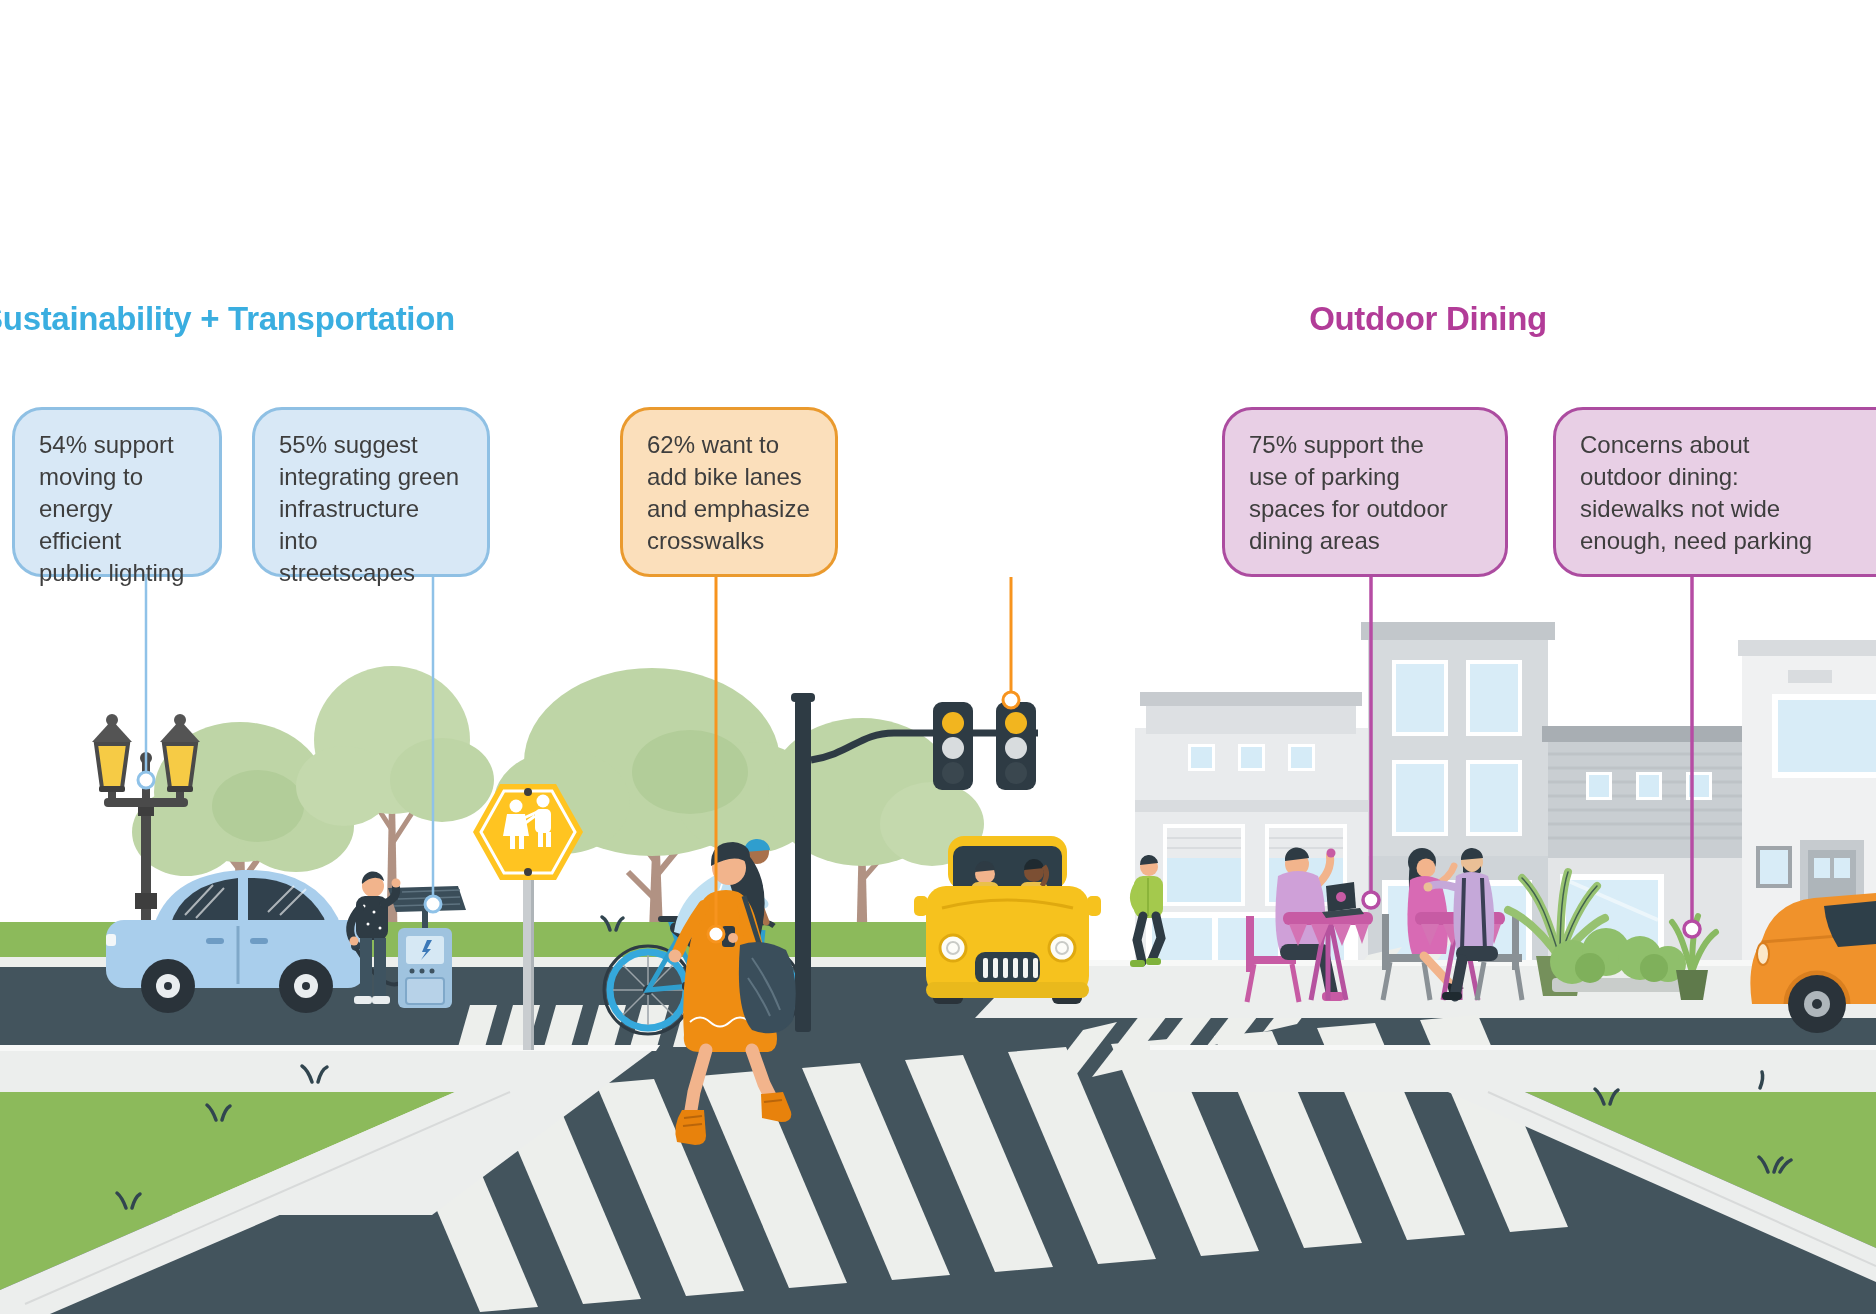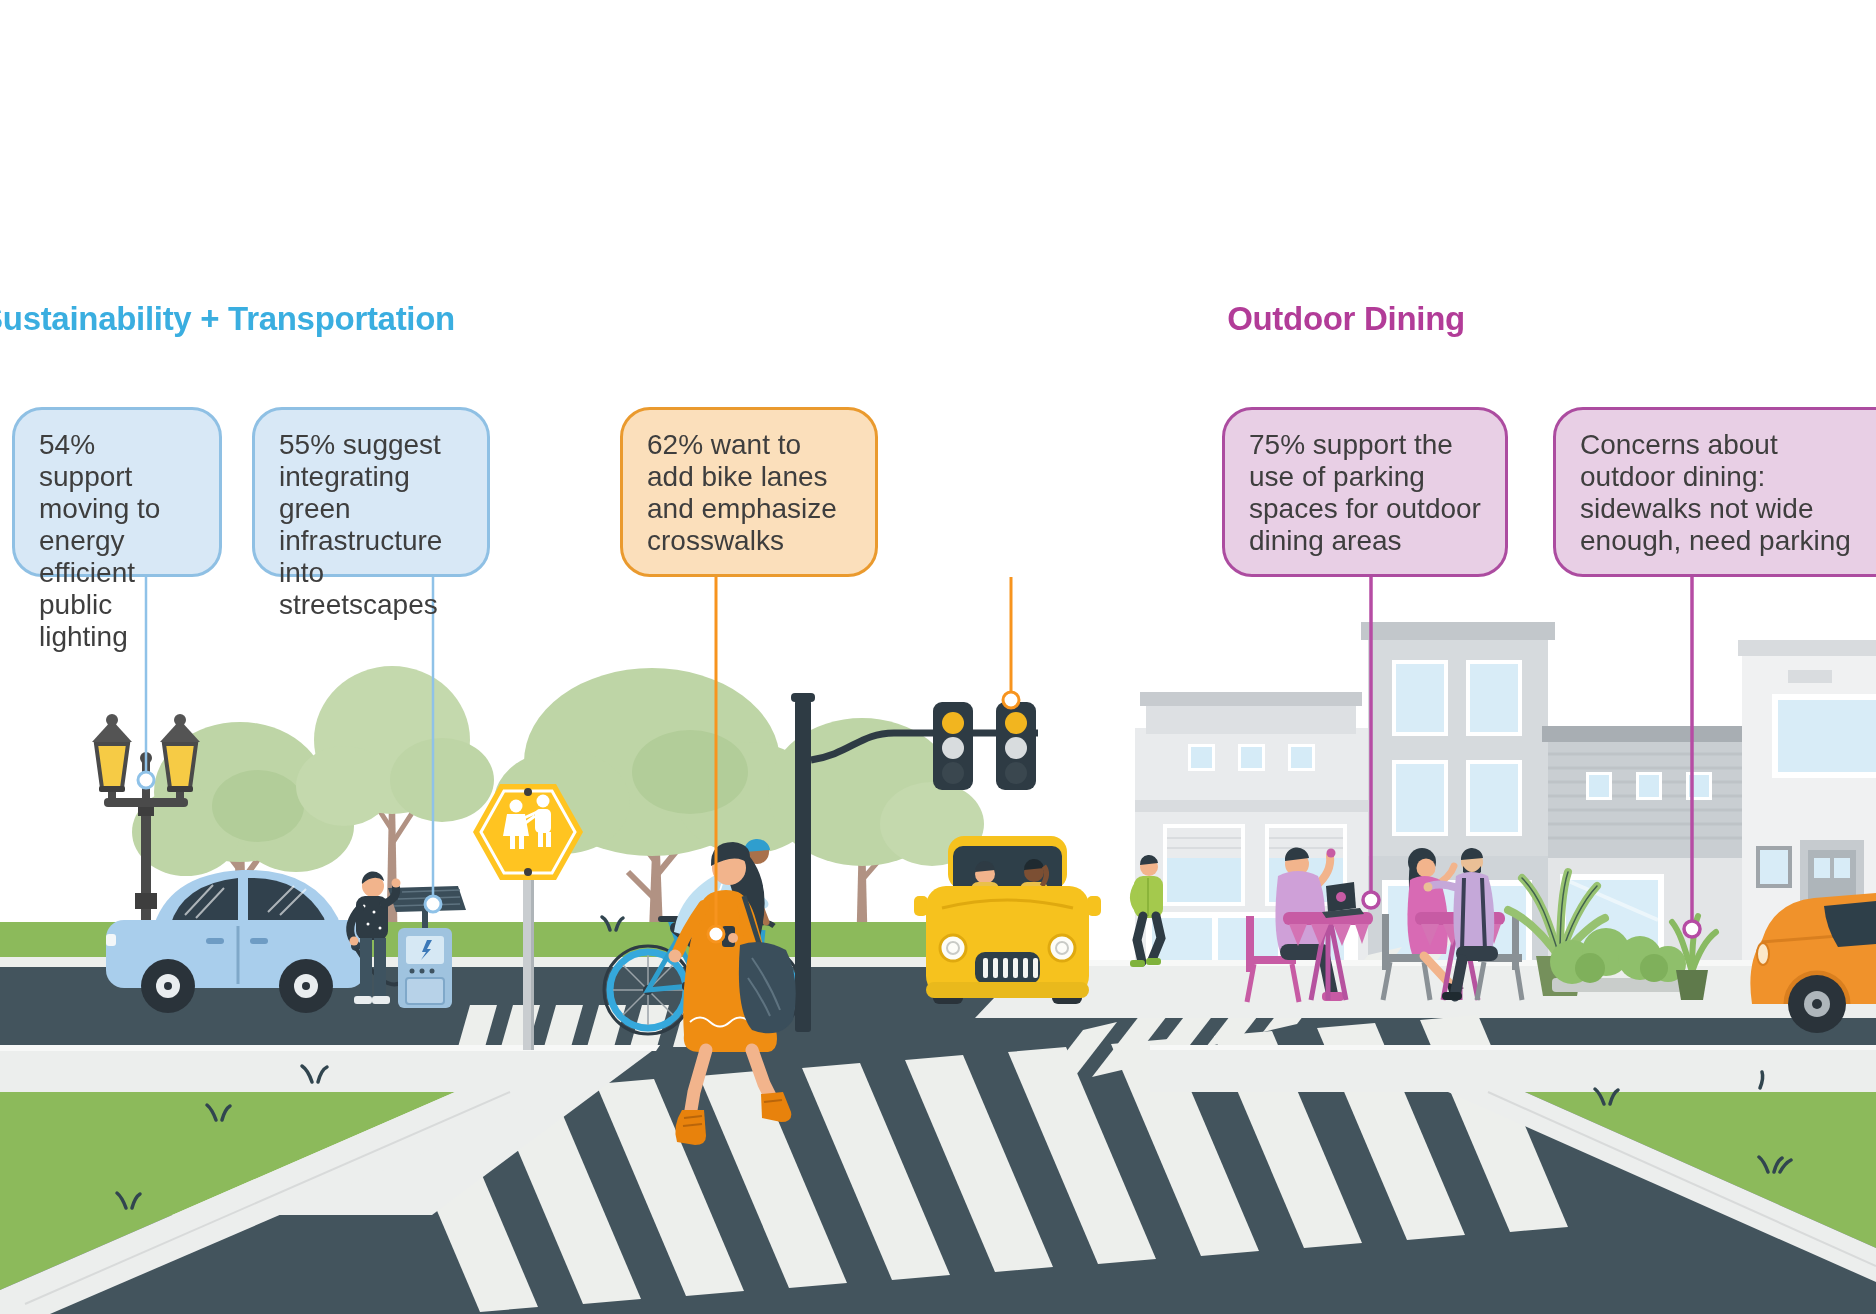--- a/index.html
+++ b/index.html
@@ -3,30 +3,30 @@
 <meta charset="utf-8">
 <style>
   html,body{margin:0;padding:0;background:#fff;}
   .canvas{position:relative;width:1876px;height:1314px;background:#fff;overflow:hidden;
           font-family:"Liberation Sans", sans-serif;}
   .scene{position:absolute;left:0;top:0;width:1876px;height:1314px;}
   .hdr{position:absolute;top:300px;transform:translateX(-50%);font-size:33px;font-weight:700;
        letter-spacing:-0.3px;white-space:nowrap;}
   .hdr-blue{left:218px;color:#3AAEE0;}
   .hdr-orange{left:805px;color:#F7941E;}
-  .hdr-magenta{left:1346px;color:#B23C98;}
+  .hdr-magenta{left:1428px;color:#B23C98;}
   .bubble{position:absolute;top:407px;height:170px;box-sizing:border-box;border-radius:30px;
-          border:3px solid;padding:19px 24px;font-size:28px;line-height:32px;color:#3E3E3E;
+          border:3px solid;padding:19px 24px;font-size:24px;line-height:32px;color:#3E3E3E;
           white-space:pre-line;}
   .bubble.blue{background:#D8E8F6;border-color:#8FC0E4;}
   .bubble.orange{background:#FBDFBB;border-color:#EA9A2E;}
   .bubble.purple{background:#E8CFE5;border-color:#AC4CA0;}
   .b1{left:12px;width:210px;}
   .b2{left:252px;width:238px;}
-  .b3{left:620px;width:258px;}
+  .b3{left:620px;width:218px;}
   .b4{left:890px;width:276px;}
   .b5{left:1222px;width:286px;}
   .b6{left:1553px;width:358px;}
 </style>
 </head>
 <body>
 
 <div class="canvas">
 
   <svg class="scene" viewBox="0 0 1876 1314" xmlns="http://www.w3.org/2000/svg">

